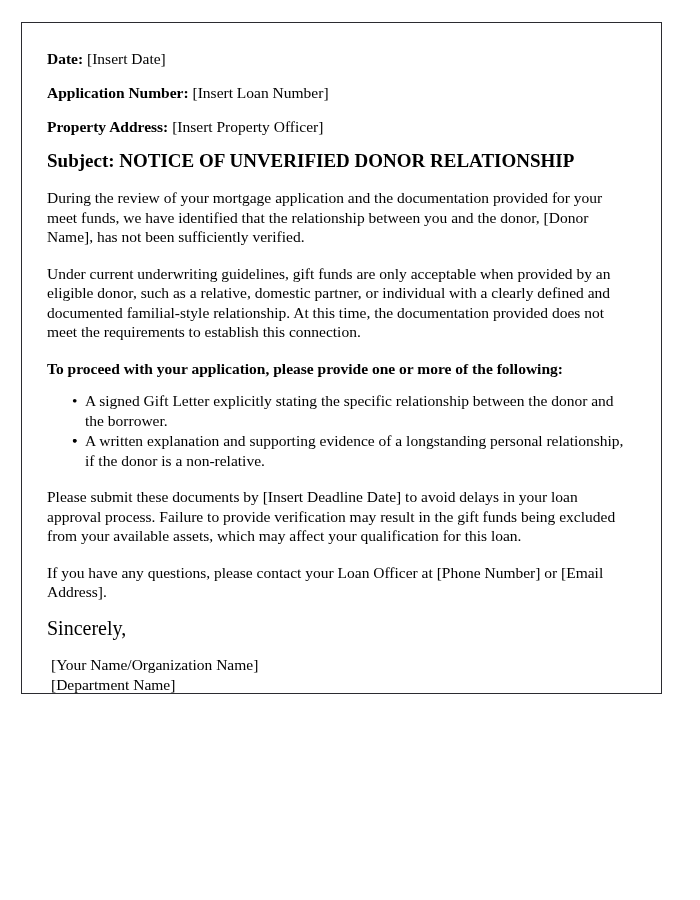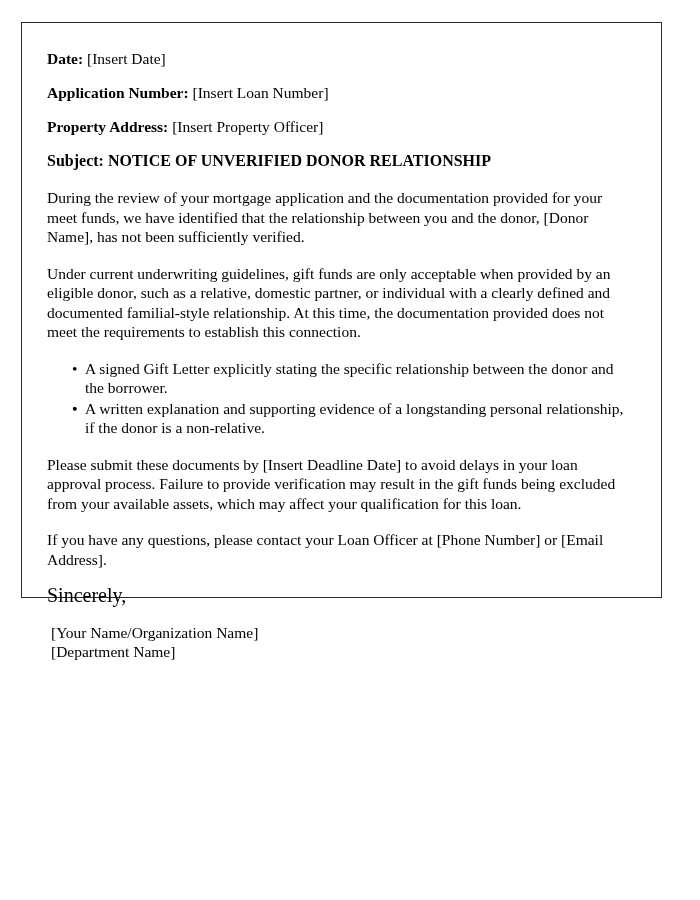--- a/index.html
+++ b/index.html
@@ -18,38 +18,38 @@
     position: relative;
     width: 700px;
     height: 900px;
     background: #ffffff;
   }
   #letter-frame {
     position: absolute;
     left: 21px;
     top: 22px;
     width: 641px;
-    height: 576px;
+    height: 672px;
     border: 1.5px solid #2b2b30;
     box-sizing: border-box;
     background: #ffffff;
   }
   #letter-body {
     padding: 26px 27px 0 25px;
     box-sizing: border-box;
   }
   .hline {
     font-size: 15.5px;
     line-height: 19px;
     margin: 0 0 15px 0;
   }
   .hline .lbl { font-weight: bold; }
   .hline .val { font-weight: normal; }
   .subject {
-    font-size: 16px;
+    font-size: 19px;
     line-height: 19px;
     font-weight: bold;
     margin: 0 0 18px 0;
   }
   .salutation {
     font-size: 15.5px;
     line-height: 19px;
     margin: 0 0 18px 0;
   }
   .para {
@@ -117,20 +117,21 @@
         <span class="val">[Insert Property Officer]</span>
       </p>
 
       <p class="subject">Subject: NOTICE OF UNVERIFIED DONOR RELATIONSHIP</p>
 
 
       <p class="para">During the review of your mortgage application and the documentation provided for your meet funds, we have identified that the relationship between you and the donor, [Donor Name], has not been sufficiently verified.</p>
 
       <p class="para">Under current underwriting guidelines, gift funds are only acceptable when provided by an eligible donor, such as a relative, domestic partner, or individual with a clearly defined and documented familial-style relationship. At this time, the documentation provided does not meet the requirements to establish this connection.</p>
 
+      <p class="lead-in">To proceed with your application, please provide one or more of the following:</p>
 
       <ul class="req-list">
         <li>
           <span class="bullet">•</span>
           <span>A signed Gift Letter explicitly stating the specific relationship between the donor and the borrower.</span>
         </li>
         <li>
           <span class="bullet">•</span>
         </li>
         <li>

